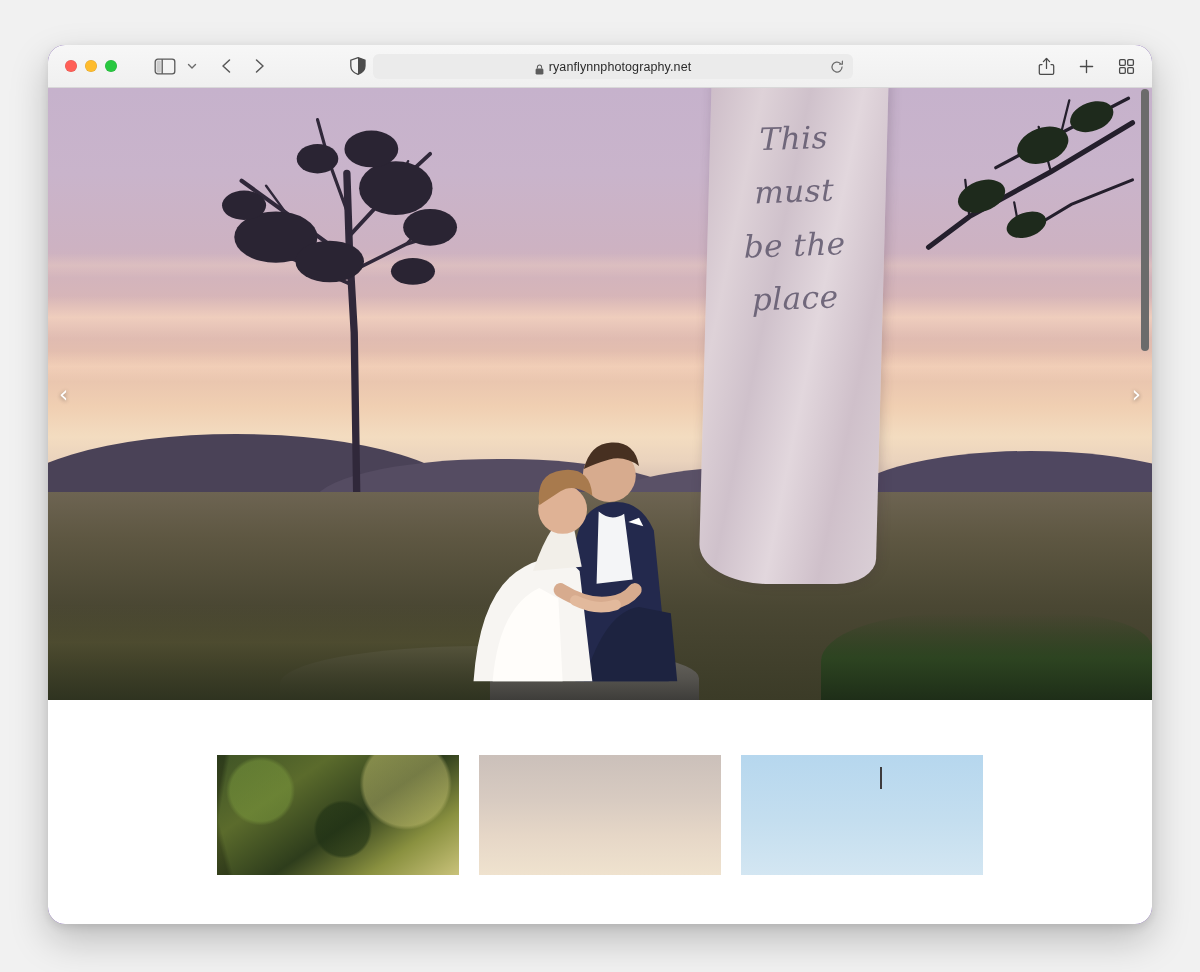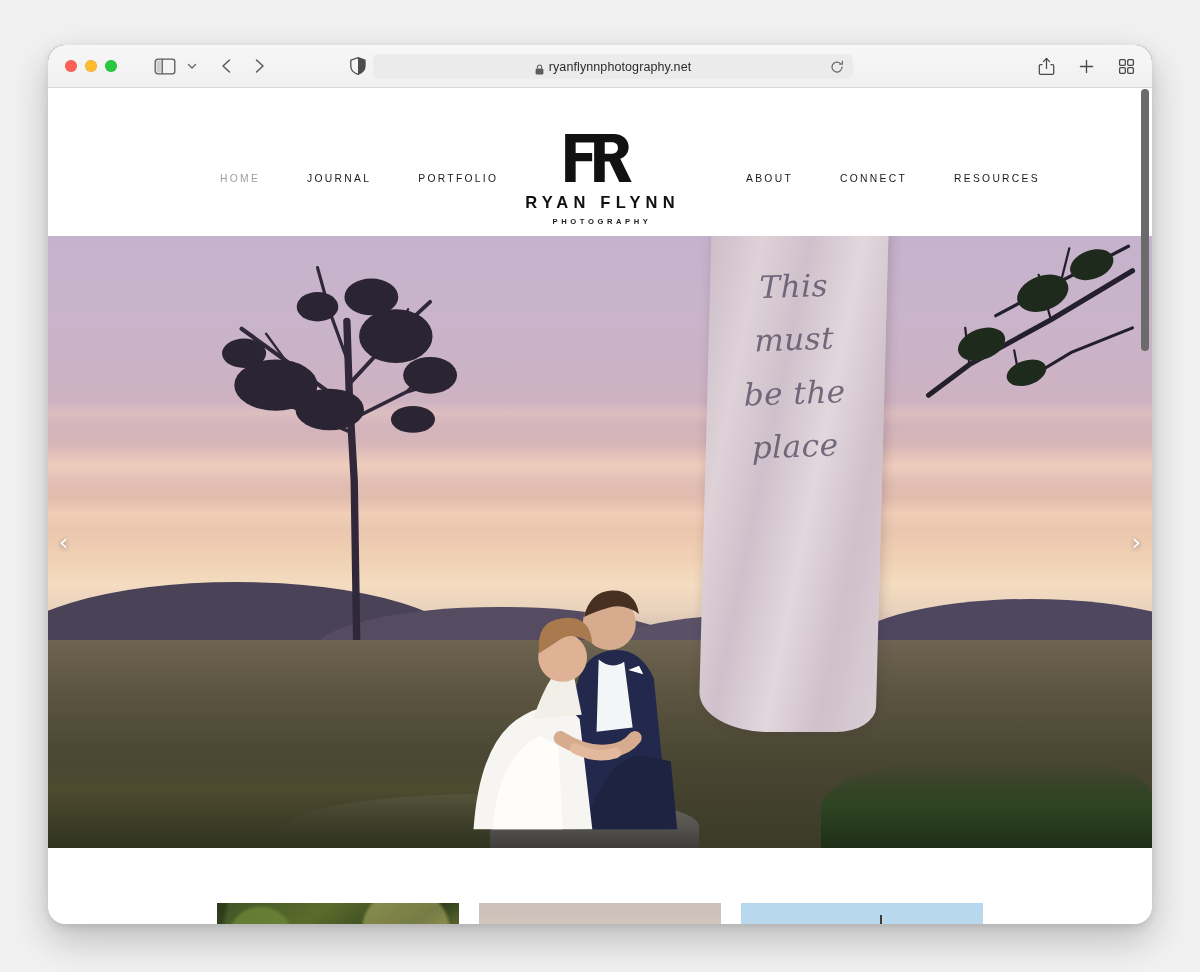--- a/index.html
+++ b/index.html
@@ -440,46 +440,20 @@
           <rect x="10.7" y="2.6" width="5.7" height="5.7" rx="1.1"></rect>
           <rect x="2.6" y="10.7" width="5.7" height="5.7" rx="1.1"></rect>
           <rect x="10.7" y="10.7" width="5.7" height="5.7" rx="1.1"></rect>
         </svg>
       </span>
     </div>
   </div>
 
   <div class="viewport">
 
-    <header class="site-header">
-
-      <nav class="nav-list nav-left">
-        <a class="nav-link is-active" href="#">HOME</a>
-        <a class="nav-link" href="#">JOURNAL</a>
-        <a class="nav-link" href="#">PORTFOLIO</a>
-      </nav>
-
-      <a class="brand-logo" href="#">
-        <span class="monogram">
-          <svg width="78" height="52" viewBox="0 0 78 52" fill="#111">
-            <path d="M4 2 h30 v8.5 H14.5 v10.5 H31 v8.3 H14.5 V50 H4 Z"></path>
-            <path d="M33 2 h19.5 c9.2 0 15 5.6 15 13.1 0 5.6 -3.2 9.9 -8.4 11.7 L70.5 50 H58.2 L48.4 29.6 H43.6 V50 H33 Z
-                     M43.6 10.3 v11.4 h7.2 c3.7 0 6 -2.2 6 -5.7 0 -3.5 -2.3 -5.7 -6 -5.7 Z"></path>
-          </svg>
-        </span>
-        <span class="brand-name">RYAN FLYNN</span>
-        <span class="brand-sub">PHOTOGRAPHY</span>
-      </a>
-
-      <nav class="nav-list nav-right">
-        <a class="nav-link" href="#">ABOUT</a>
-        <a class="nav-link" href="#">CONNECT</a>
-        <a class="nav-link" href="#">RESOURCES</a>
-      </nav>
-    </header>
 
     <section class="hero">
       <div class="hero-photo">
         <div class="sky"></div>
         <div class="cloud-band cb3"></div>
         <div class="cloud-band cb1"></div>
         <div class="cloud-band cb2"></div>
 
         <div class="hills">
           <span class="hill h1"></span>

